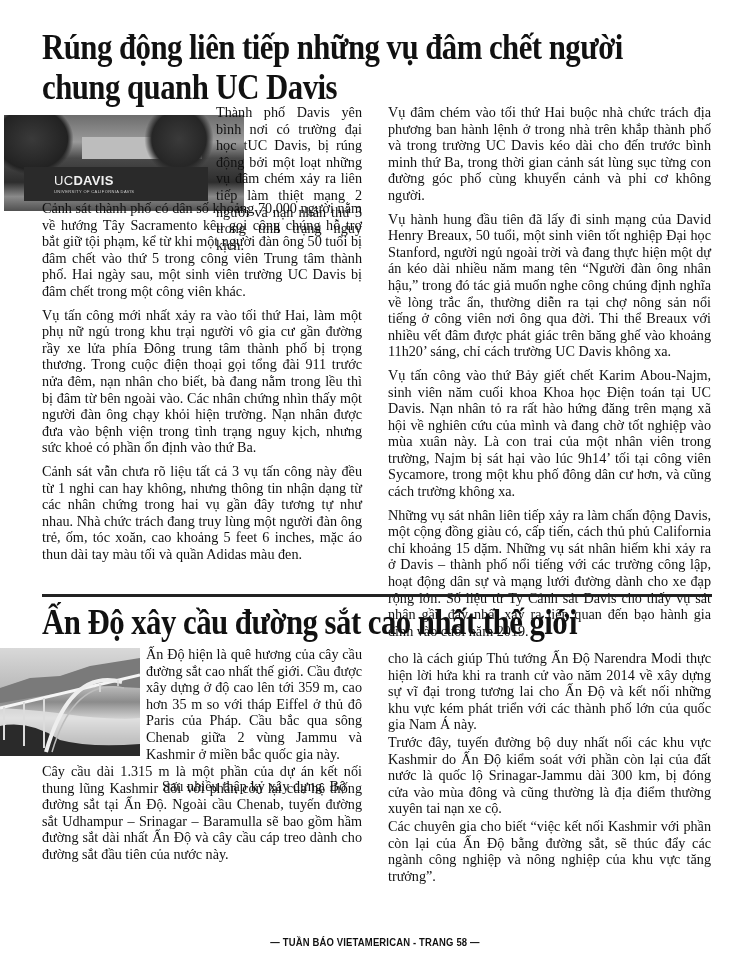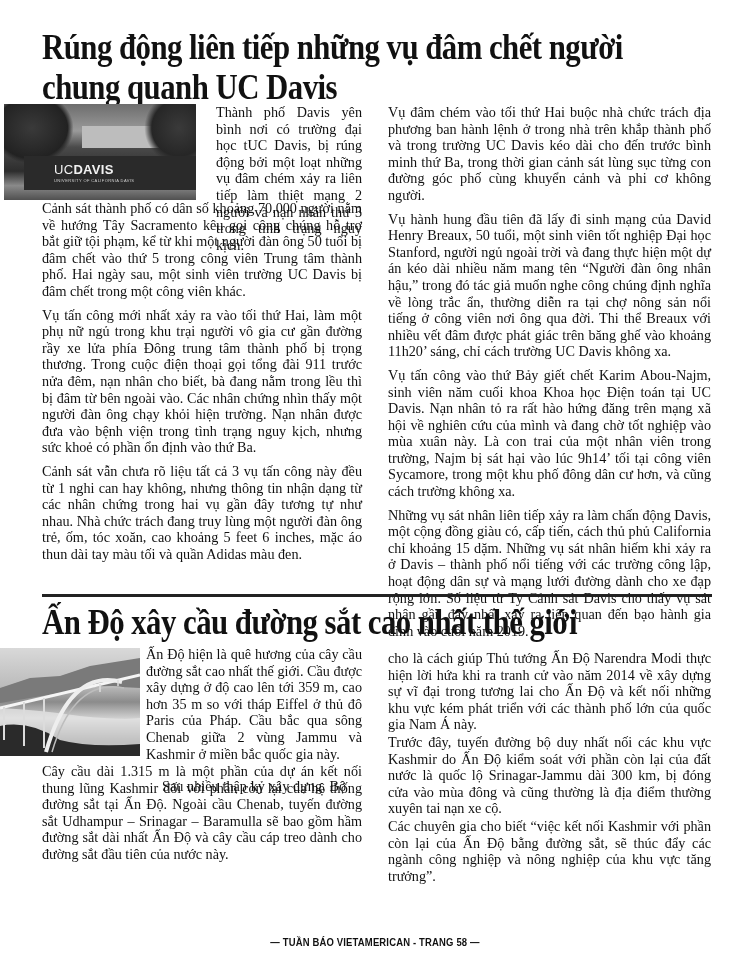--- a/index.html
+++ b/index.html
@@ -10,21 +10,21 @@
   .col { position: absolute; font-size: 14.2px; line-height: 16.6px; text-align: justify; }
   .col p { margin: 0 0 7px 0; }
   .tight p { margin: 0 0 1px 0; }
   #a1-left { left: 42px; top: 200px; width: 320px; }
   #a1-lead { position: absolute; left: 216px; top: 104px; width: 146px; font-size: 14.2px; line-height: 16.6px; text-align: justify; }
   #a1-right { left: 388px; top: 104px; width: 323px; }
   #a2-lead { position: absolute; left: 146px; top: 646px; width: 216px; font-size: 14.2px; line-height: 16.6px; text-align: justify; }
   #a2-left { left: 42px; top: 763px; width: 320px; }
   #a2-right { left: 388px; top: 650px; width: 323px; }
   .photo { position: absolute; overflow: hidden; }
-  #photo-ucdavis { left: 4px; top: 104px; width: 192px; height: 96px; background: linear-gradient(180deg,#6d6d6d 0%,#9a9a9a 28%,#4a4a4a 45%,#2d2d2d 70%,#8a8a8a 85%,#505050 100%); }
+  #photo-ucdavis { left: 4px; top: 115px; width: 240px; height: 96px; background: linear-gradient(180deg,#6d6d6d 0%,#9a9a9a 28%,#4a4a4a 45%,#2d2d2d 70%,#8a8a8a 85%,#505050 100%); }
   #photo-ucdavis .wall { position: absolute; left: 20px; top: 52px; width: 184px; height: 34px; background: #2a2a2a; }
   #photo-ucdavis .bldg { position: absolute; left: 78px; top: 22px; width: 120px; height: 22px; background: #bdbdbd; }
   #photo-ucdavis .tree1 { position: absolute; left: 0; top: 0; width: 70px; height: 60px; background: radial-gradient(ellipse at 40% 40%, #3a3a3a 0%, #222 60%, transparent 70%); }
   #photo-ucdavis .tree2 { position: absolute; left: 140px; top: 0; width: 70px; height: 60px; background: radial-gradient(ellipse at 50% 40%, #3a3a3a 0%, #262626 55%, transparent 70%); }
   #photo-ucdavis .logo { position: absolute; left: 50px; top: 58px; color: #f2f2f2; font-family: "Liberation Sans", sans-serif; font-size: 13px; font-weight: bold; letter-spacing: 0.3px; }
   #photo-ucdavis .logo-sub { position: absolute; left: 50px; top: 74px; color: #cfcfcf; font-family: "Liberation Sans", sans-serif; font-size: 4px; letter-spacing: 0.4px; }
   #photo-bridge { left: 0; top: 648px; width: 140px; height: 108px; background: linear-gradient(180deg,#d9d9d9 0%,#bcbcbc 35%,#8b8b8b 50%,#d0d0d0 65%,#5a5a5a 85%,#2a2a2a 100%); }
   #photo-bridge svg { position: absolute; left: 0; top: 0; }
   .rule { position: absolute; left: 42px; top: 594px; width: 670px; height: 3px; background: #222; }
   #footer { position: absolute; left: 0; width: 750px; top: 936px; text-align: center; font-family: "Liberation Sans", sans-serif; font-weight: bold; font-size: 11px; letter-spacing: 0.2px; transform: scaleX(0.86); color: #111; }

